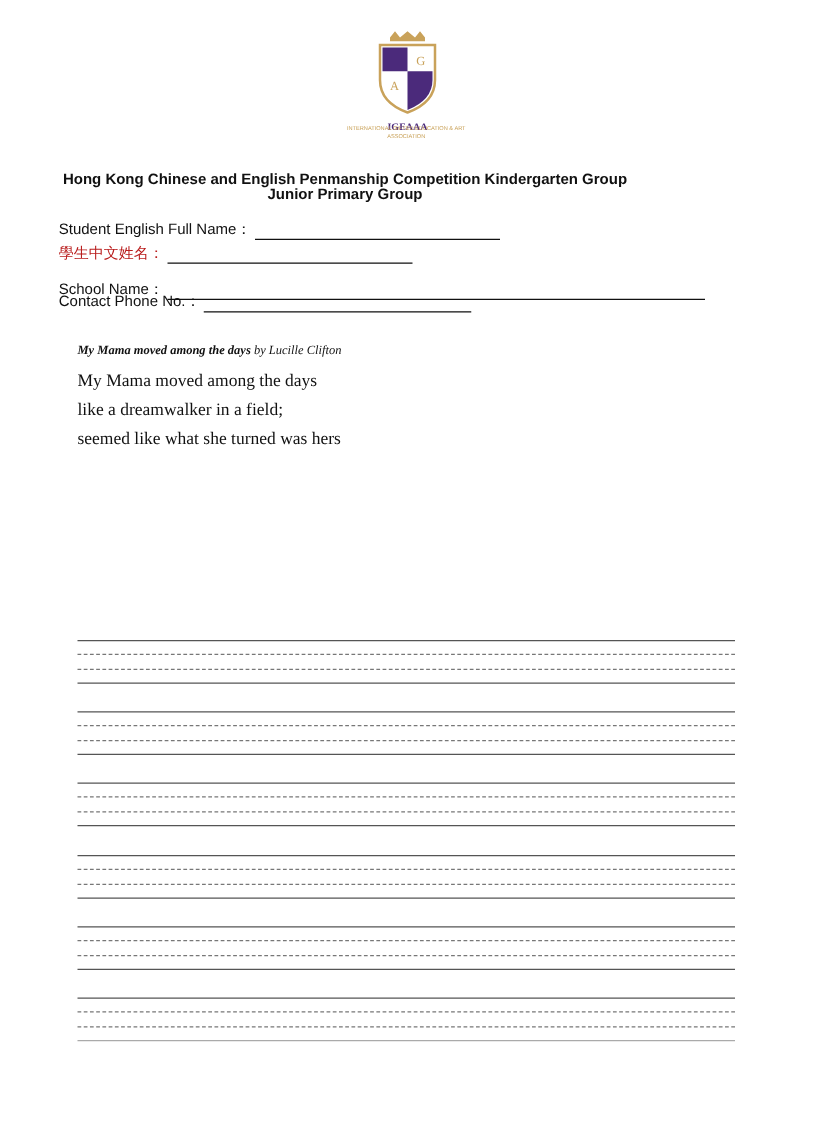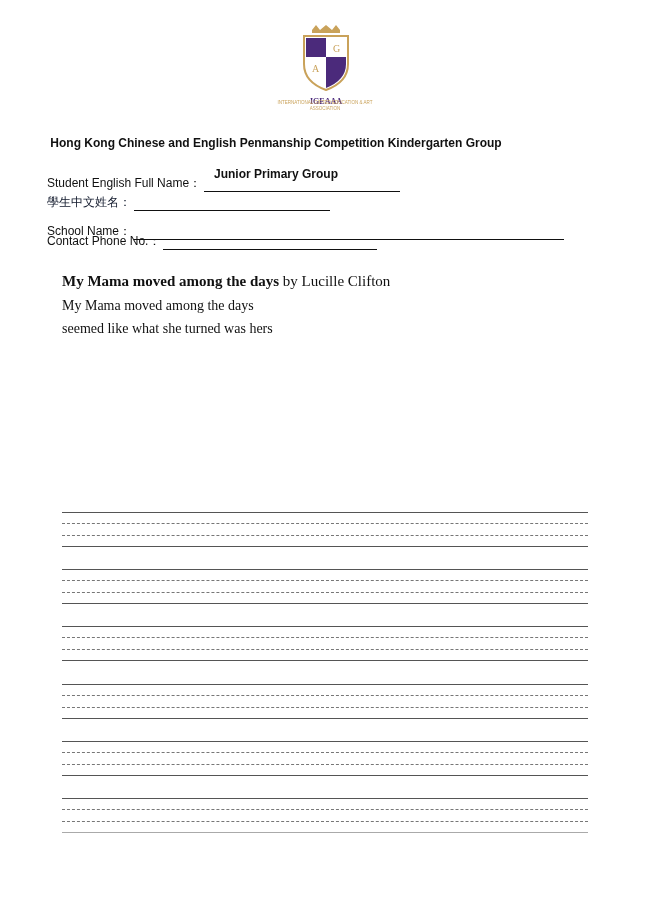--- a/index.html
+++ b/index.html
@@ -3,21 +3,21 @@
 <meta charset="utf-8">
 <style>
   html, body { margin:0; padding:0; background:#fff; }
   body { width:650px; height:918px; position:relative; overflow:hidden; font-family:"Liberation Sans", sans-serif; color:#111; }
   .logo { position:absolute; left:296px; top:24px; width:60px; height:86px; }
   .logo-text { position:absolute; left:270px; top:100px; width:110px; text-align:center; font-size:4.5px; line-height:6px; color:#c9a25a; }
   .title { position:absolute; left:0; width:552px; text-align:center; font-size:12px; font-weight:bold; }
   .field { position:absolute; left:47px; font-size:12px; display:flex; align-items:flex-end; white-space:nowrap; }
   .field .line { border-bottom:1px solid #111; height:11px; margin-left:3px; }
   .poem { position:absolute; left:62px; top:271px; font-family:"Liberation Serif", serif; font-size:14px; }
-  .poem .head { font-size:15px; height:23px; line-height:20px; }
+  .poem .head { font-style:italic; font-size:10px; height:23px; line-height:20px; }
   .poem .head b { font-weight:bold; }
   .poem .ln { height:23px; line-height:23px; }
   .group { position:absolute; left:62px; width:526px; height:36px; }
   .group .solid { position:absolute; left:0; right:0; border-top:1px solid #555; }
   .group .dash { position:absolute; left:0; right:0; border-top:1px dashed #777; }
 </style>
 </head>
 <body>
 
 <div class="logo">
@@ -27,42 +27,43 @@
     <rect x="10" y="14" width="20" height="19" fill="#4b2a7b"></rect>
     <path d="M30 33 h20 v7 q0 16 -20 24z" fill="#4b2a7b"></path>
     <text x="37" y="28" font-size="10" fill="#c9a25a" font-family="Liberation Serif, serif">G</text>
     <text x="16" y="48" font-size="10" fill="#c9a25a" font-family="Liberation Serif, serif">A</text>
     <text x="30" y="80" font-size="8" fill="#4b2a7b" font-weight="bold" text-anchor="middle" font-family="Liberation Serif, serif">IGEAAA</text>
   </svg>
 </div>
 <div class="logo-text">INTERNATIONAL GIFTED EDUCATION &amp; ART ASSOCIATION</div>
 
 <div class="title" style="top:136px">Hong Kong Chinese and English Penmanship Competition Kindergarten Group</div>
-<div class="title" style="top:167px">Junior Primary Group</div>
+<div class="title" style="top:148px">Junior Primary Group</div>
 
 <div class="field" style="top:175px">
   <span>Student English Full Name：</span>
   <span class="line" style="width:196px"></span>
 </div>
 <div class="field" style="top:194px">
-  <span style="color:#0f172a">學生中文姓名：</span>
+  <span style="color:#b91c1c">學生中文姓名：</span>
   <span class="line" style="width:196px"></span>
 </div>
 <div class="field" style="top:223px">
   <span>School Name：</span>
   <span class="line" style="width:430px"></span>
 </div>
 <div class="field" style="top:233px">
   <span>Contact Phone No.：</span>
   <span class="line" style="width:214px"></span>
 </div>
 
 <div class="poem">
   <div class="head"><b>My Mama moved among the days</b><span> by Lucille Clifton</span></div>
   <div class="ln">My Mama moved among the days</div>
+  <div class="ln">like a dreamwalker in a field;</div>
   <div class="ln">seemed like what she turned was hers</div>
 </div>
 
 <div>
   <div class="group" style="top:512px">
       <div class="solid" style="top:0"></div>
       <div class="dash" style="top:11px"></div>
       <div class="dash" style="top:23px"></div>
       <div class="solid" style="top:34px"></div>
     </div>

